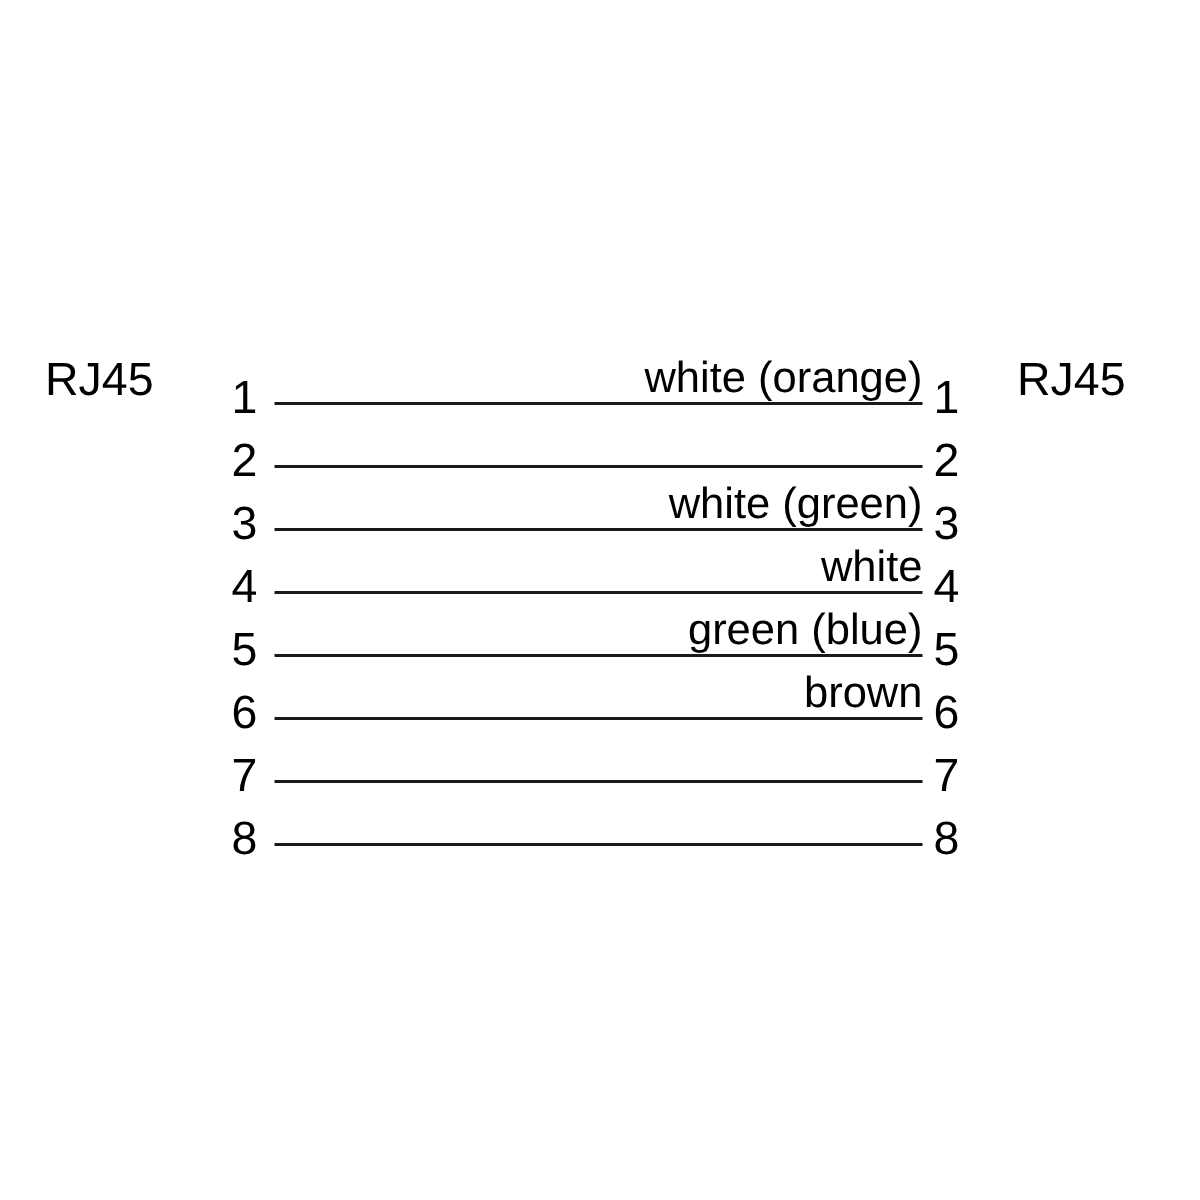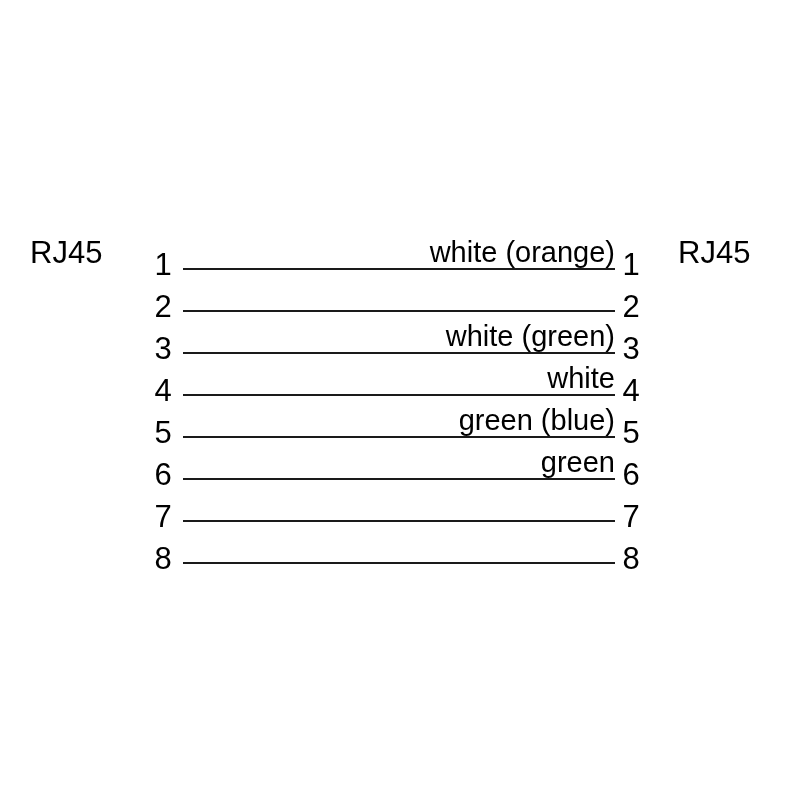--- a/index.html
+++ b/index.html
@@ -114,21 +114,21 @@
 
   <div class="wire-row" style="top:404px">
     <span class="pin-number left">5</span>
     <span class="wire-label">green (blue)</span>
     <span class="wire-line"></span>
     <span class="pin-number right">5</span>
   </div>
 
   <div class="wire-row" style="top:446px">
     <span class="pin-number left">6</span>
-    <span class="wire-label">green</span>
+    <span class="wire-label">brown</span>
     <span class="wire-line"></span>
     <span class="pin-number right">6</span>
   </div>
 
   <div class="wire-row" style="top:488px">
     <span class="pin-number left">7</span>
     <span class="wire-line"></span>
     <span class="pin-number right">7</span>
   </div>
 

